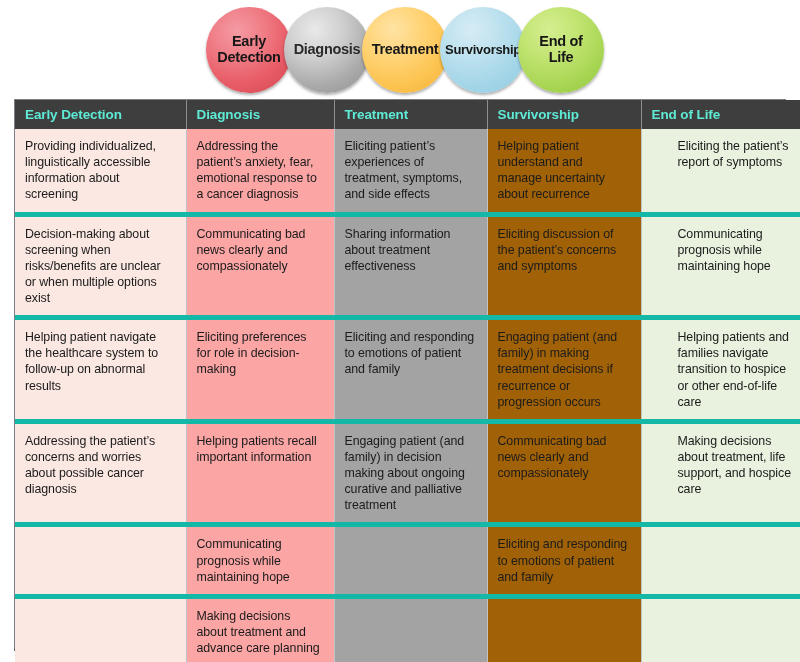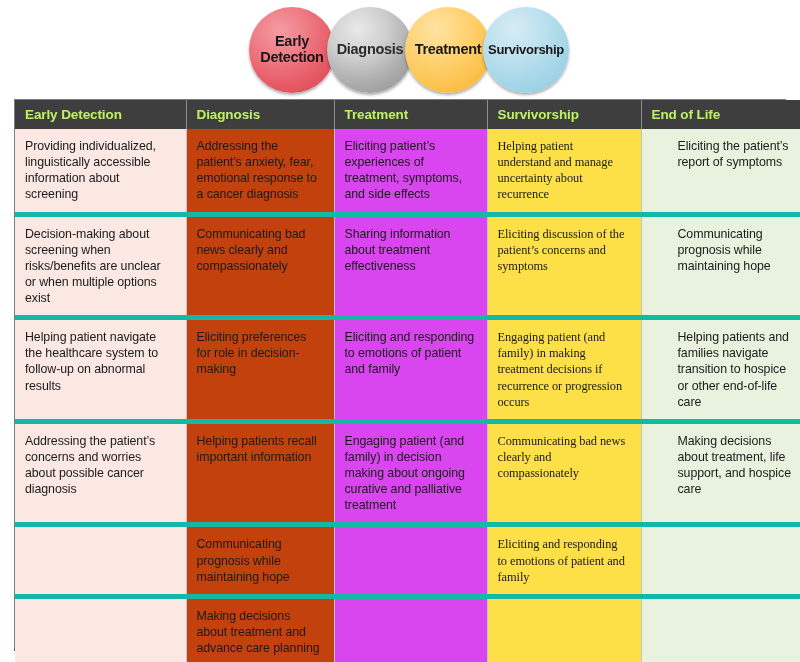--- a/index.html
+++ b/index.html
@@ -92,21 +92,21 @@
     box-sizing: border-box;
     background: #fff;
   }
   table.matrix {
     width: 100%;
     border-collapse: collapse;
     table-layout: fixed;
   }
   table.matrix th {
     background: #3e3e3e;
-    color: #bef264;
+    color: #5eead4;
     font-size: 13.5px;
     font-weight: bold;
     text-align: left;
     padding: 7px 9px 7px 10px;
     height: 27px;
     box-sizing: border-box;
     border-right: 1px solid #8e8e8e;
     vertical-align: middle;
     letter-spacing: -0.1px;
   }
@@ -126,23 +126,23 @@
   table.matrix tbody tr:first-child td { border-top: none; }
 
   
   td.col0, th.col0 { width: 171px; }
   td.col1, th.col1 { width: 148px; }
   td.col2, th.col2 { width: 153px; }
   td.col3, th.col3 { width: 154px; }
   td.col4, th.col4 { width: 164px; }
 
   td.col0 { background: #fbe8e2; }
-  td.col1 { background: #c2410c; }
-  td.col2 { background: #d946ef; }
-  td.col3 { background: #fde047; font-family: Liberation Serif, serif; }
+  td.col1 { background: #fca5a5; }
+  td.col2 { background: #a3a3a3; }
+  td.col3 { background: #a16207; }
   td.col4 { background: #e9f2de; }
 
   td.empty { color: transparent; }
 </style>
 </head>
 <body>
 
 <div id="page">
 
   <div class="banner">
@@ -151,20 +151,23 @@
         <span>Early<br>Detection</span>
       </div>
       <div class="circle c-diagnosis">
         <span>Diagnosis</span>
       </div>
       <div class="circle c-treatment">
         <span>Treatment</span>
       </div>
       <div class="circle c-survivorship">
         <span>Survivorship</span>
+      </div>
+      <div class="circle c-endoflife">
+        <span>End of<br>Life</span>
       </div>
     </div>
   </div>
 
   <div class="table-wrap">
     <table class="matrix">
       <thead>
         <tr>
           <th class="col0">Early Detection</th>
           <th class="col1">Diagnosis</th>

